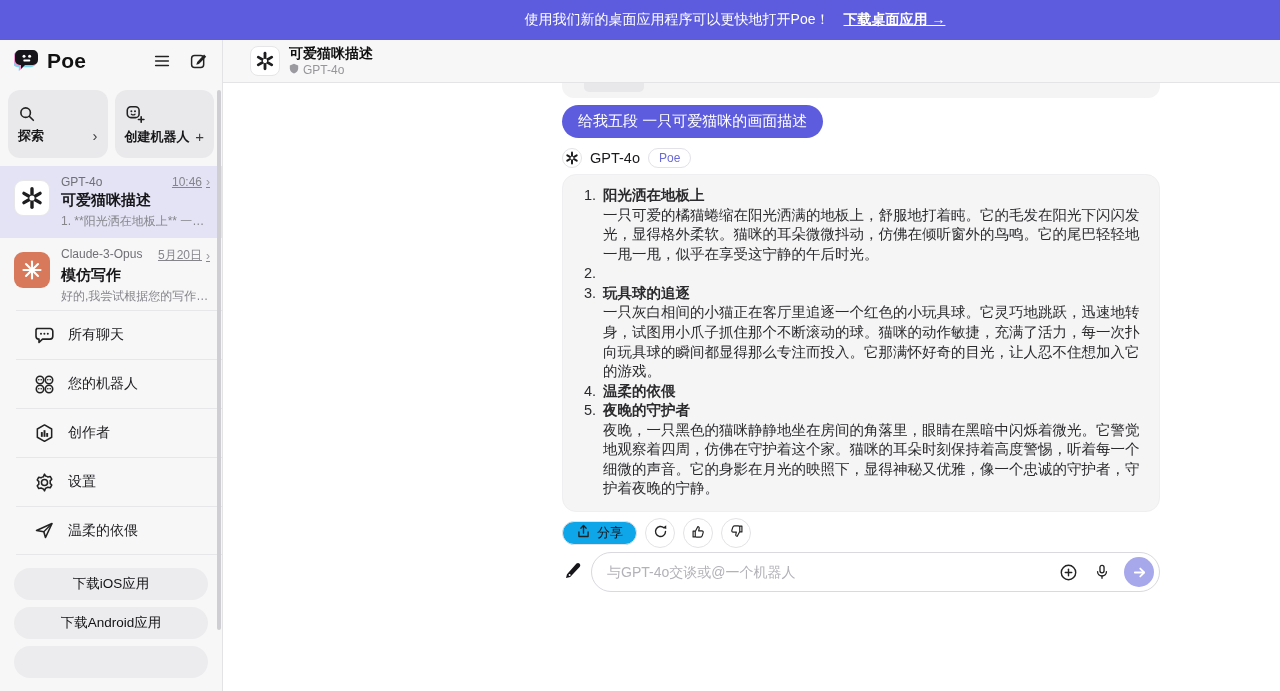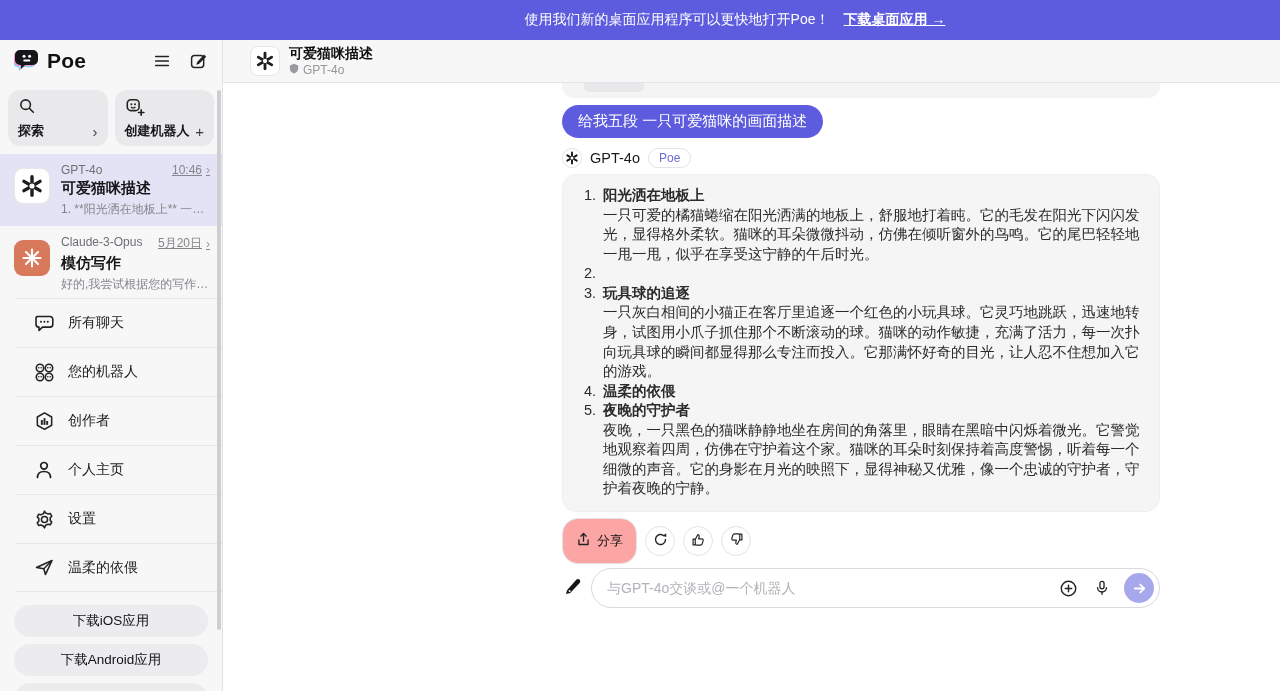--- a/index.html
+++ b/index.html
@@ -19,22 +19,22 @@
   
   .sidebar { width:223px; flex:none; background:#f7f7f8; border-right:1px solid #e3e3e5;
     position:relative; overflow:hidden; display:flex; flex-direction:column; }
   .sb-header { height:42px; flex:none; display:flex; align-items:center; justify-content:space-between; padding:0 14px; }
   .logo { display:flex; align-items:center; gap:7px; cursor:pointer; }
   .logo-text { font-size:21px; font-weight:700; color:#111; letter-spacing:.2px; }
   .sb-header-icons { display:flex; align-items:center; gap:16px; }
   .sb-hicon { width:20px; height:20px; display:flex; align-items:center; justify-content:center; cursor:pointer; }
 
   .sb-actions { margin:8px 8px 0; display:flex; gap:7px; flex:none; }
-  .sb-action { flex:1; height:56px; background:#e9e9eb; border-radius:12px; padding:7px 10px 6px;
-    display:flex; flex-direction:column; justify-content:space-between; cursor:pointer; }
+  .sb-action { flex:1; height:68px; background:#e9e9eb; border-radius:12px; padding:7px 10px 6px;
+    display:flex; flex-direction:column; justify-content:center; cursor:pointer; }
   .sb-action-bottom { display:flex; align-items:center; justify-content:space-between; }
   .sb-action-label { font-size:13px; font-weight:600; color:#17171a; }
   .sb-action-glyph { font-size:15px; color:#3c3c40; line-height:1; }
 
   .chat-list { margin-top:8px; flex:none; }
   .chat-item { height:72px; display:flex; gap:11px; padding:0 12px 0 14px; cursor:pointer; }
   .chat-item.selected { background:#e3e3f5; }
   .chat-avatar { width:36px; height:36px; flex:none; border-radius:9px; margin-top:14px;
     display:flex; align-items:center; justify-content:center; }
   .avatar-openai { background:#fff; border:1px solid #e7e7e9; }
@@ -83,21 +83,21 @@
   .poe-badge { font-size:12px; color:#6b6bd6; background:#fff; border:1px solid #e2e2e8;
     border-radius:11px; padding:2px 10px; cursor:pointer; }
 
   .response { margin-top:6px; background:#f5f5f6; border:1px solid #efeff1; border-radius:14px;
     padding:11px 16px 12px 13px; color:#2b2b2e; font-size:14.5px; line-height:1.35; }
   .resp-item { display:flex; }
   .resp-num { width:20px; flex:none; text-align:right; margin-right:7px; }
   .resp-title { font-weight:700; }
 
   .toolbar { margin-top:6px; display:flex; align-items:center; gap:8px; }
-  .share-btn { height:46px; border:1px solid #e3e3e6; border-radius:16px; background:#fca5a5;
+  .share-btn { height:24px; border:1px solid #e3e3e6; border-radius:16px; background:#0ea5e9;
     display:flex; align-items:center; gap:6px; padding:0 13px; font-size:13px; color:#131316; cursor:pointer; }
   .icon-btn { width:30px; height:30px; border:1px solid #e3e3e6; border-radius:50%; background:#fff;
     display:flex; align-items:center; justify-content:center; cursor:pointer; }
 
   .input-row { margin-top:4px; display:flex; align-items:flex-start; gap:7px; }
   .pen-wrap { margin-top:9px; width:22px; display:flex; justify-content:center; cursor:pointer; }
   .input-box { flex:1; height:40px; border:1px solid #d9d9de; border-radius:21px; background:#fff;
     display:flex; align-items:center; padding:0 5px 0 15px; gap:10px; }
   .input-box input { flex:1; border:none; outline:none; background:transparent; font-size:14px; color:#333;
     font-family:"Liberation Sans","DejaVu Sans",sans-serif; }
@@ -282,29 +282,20 @@
             <svg width="21" height="21" viewBox="0 0 22 22">
                 <path d="M11 2 l7.5 4.3 v8.6 L11 19.2 3.5 14.9 V6.3 z" fill="none" stroke="#222" stroke-width="1.6" stroke-linejoin="round"></path>
                 <g fill="#222">
                   <rect x="7.2" y="9.5" width="2" height="5"></rect>
                   <rect x="10" y="7.5" width="2" height="7"></rect>
                   <rect x="12.8" y="10.5" width="2" height="4"></rect>
                 </g>
               </svg>
           </span>
           <span>创作者</span>
-        </div>
-        <div class="nav-item">
-          <span class="nav-icon">
-            <svg width="20" height="20" viewBox="0 0 20 20">
-                <circle cx="10" cy="5.8" r="3.3" fill="none" stroke="#222" stroke-width="1.7"></circle>
-                <path d="M3.5 17.5 c0-4 2.8-6 6.5-6 s6.5 2 6.5 6" fill="none" stroke="#222" stroke-width="1.7" stroke-linecap="round"></path>
-              </svg>
-          </span>
-          <span>个人主页</span>
         </div>
         <div class="nav-item">
           <span class="nav-icon">
             <svg width="21" height="21" viewBox="0 0 22 22">
                 <g fill="none" stroke="#222" stroke-width="1.6">
                   <circle cx="11" cy="11" r="3.2"></circle>
                   <path d="M11 2.2 l1.2 2.1 a7 7 0 0 1 2.4 1 l2.4-.6 1.6 2.8 -1.7 1.8 a7 7 0 0 1 0 2.6 l1.7 1.8 -1.6 2.8 -2.4-.6 a7 7 0 0 1 -2.4 1 L11 19.8 9.8 17.7 a7 7 0 0 1 -2.4-1 l-2.4.6 -1.6-2.8 1.7-1.8 a7 7 0 0 1 0-2.6 L3.4 8.3 5 5.5 l2.4.6 a7 7 0 0 1 2.4-1 z" stroke-linejoin="round"></path>
                 </g>
               </svg>
           </span>

